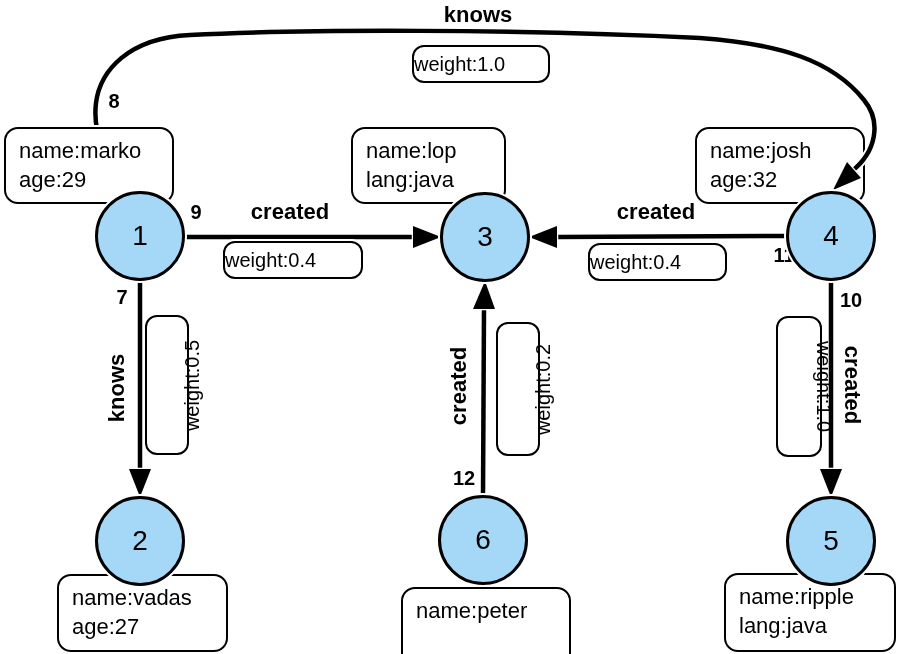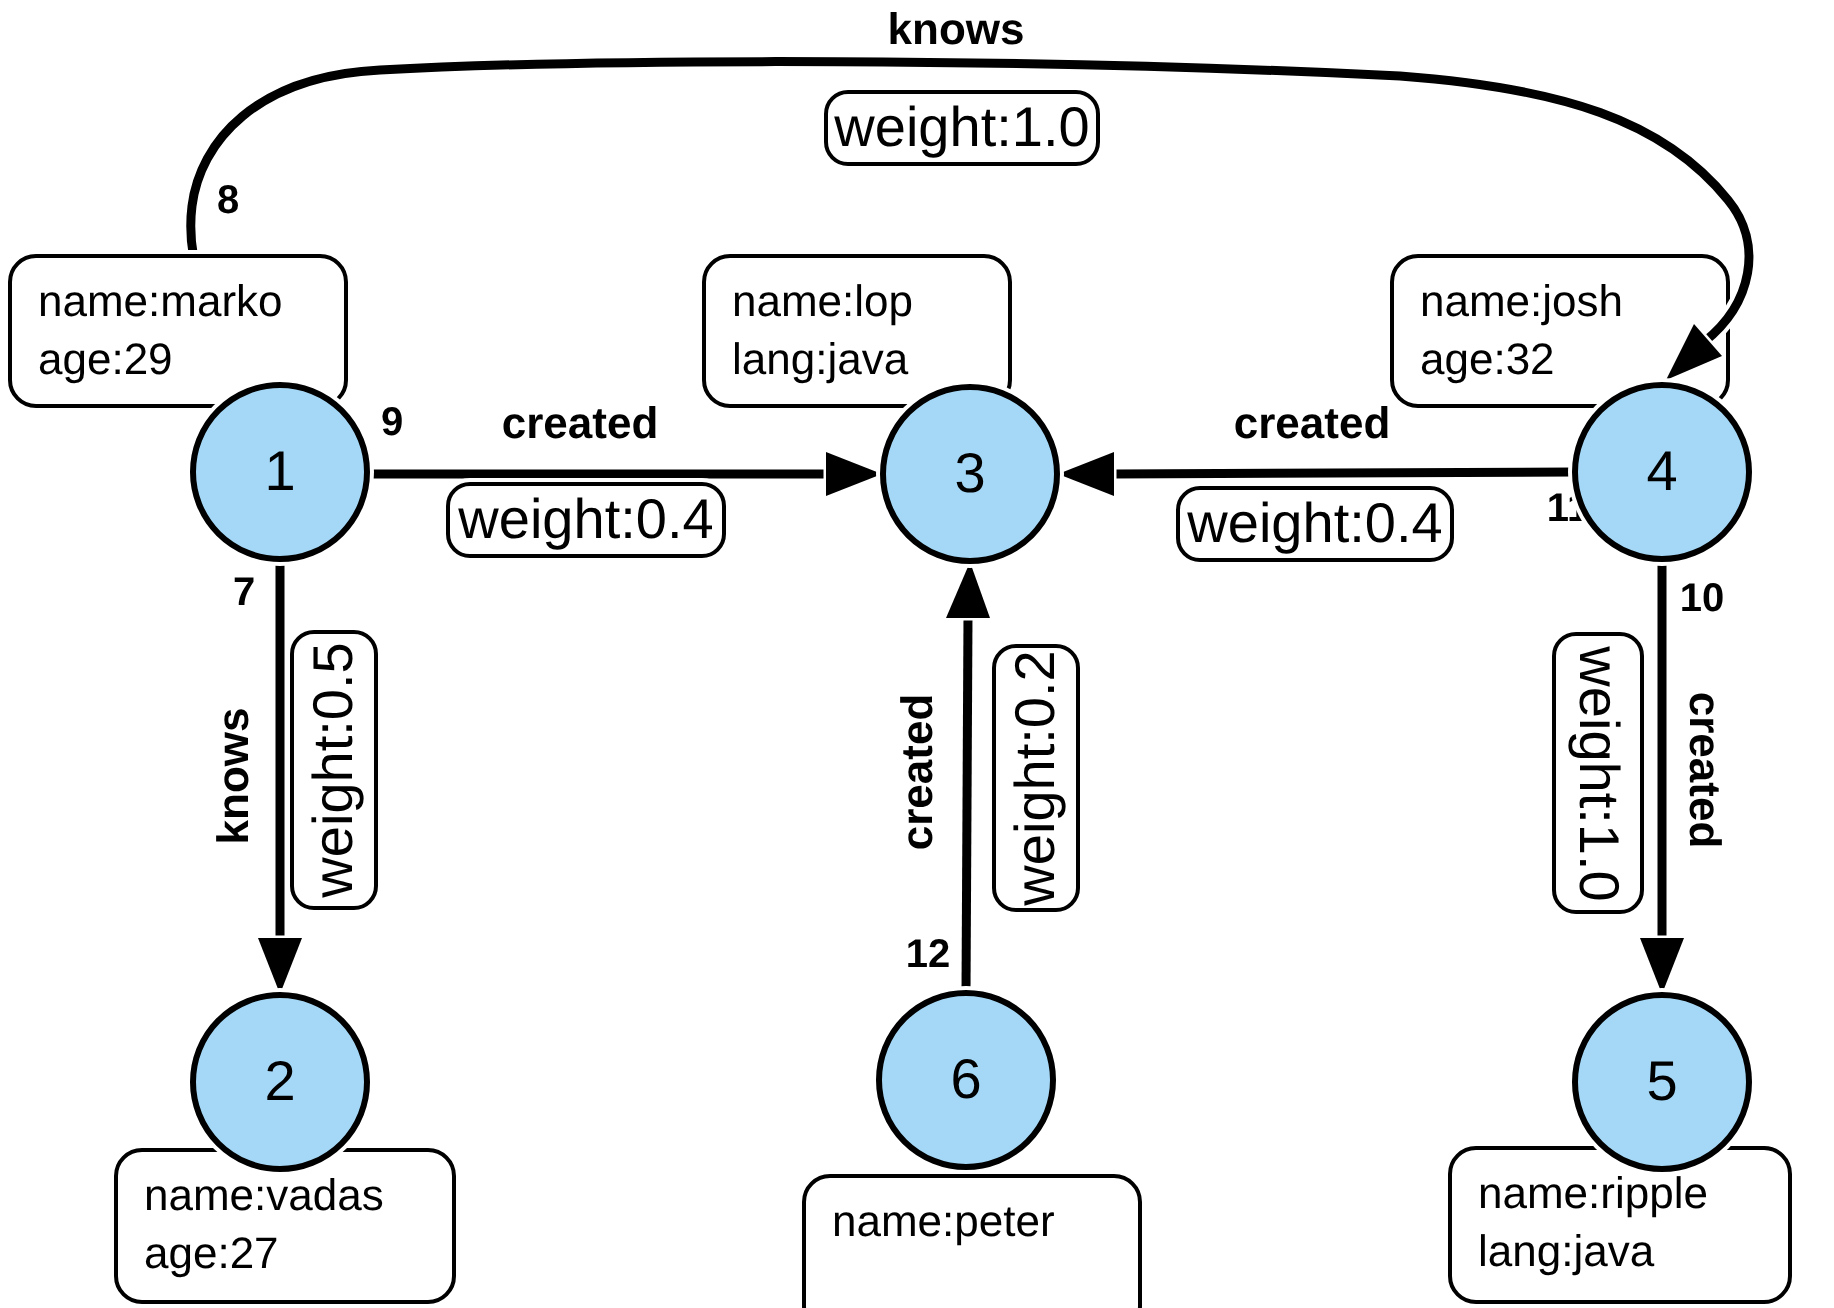--- a/index.html
+++ b/index.html
@@ -29,22 +29,22 @@
   #pbox-ripple{left:724px;top:573px;width:172px;height:79px;}
   
   #edges{position:absolute;left:0;top:0;z-index:2;pointer-events:none;}
   #edges path.casing{fill:none;stroke:#fff;stroke-width:8.5px;}
   #edges path.line{fill:none;stroke:var(--stroke);stroke-width:4.5px;}
   #edges polygon{fill:var(--stroke);stroke:#fff;stroke-width:2.5px;paint-order:stroke;}
   
   .wbox{
     position:absolute;z-index:3;background:var(--box-fill);
     border:2.5px solid var(--stroke);border-radius:12px;
-    display:flex;align-items:center;justify-content:center;
-    font-size:28px;box-shadow:0 0 0 2px #fff;
+    display:flex;align-items:center;
+    font-size:20px;box-shadow:0 0 0 2px #fff;
   }
   .wbox span{white-space:nowrap;}
   .wbox.vccw span{transform:rotate(-90deg);}
   .wbox.vcw span{transform:rotate(90deg);}
   #wbox-e8{left:412px;top:45px;width:138px;height:38px;}
   #wbox-e9{left:223px;top:241px;width:140px;height:38px;}
   #wbox-e11{left:588px;top:243px;width:139px;height:38px;}
   #wbox-e7{left:145px;top:315px;width:44px;height:140px;}
   #wbox-e12{left:496px;top:322px;width:44px;height:134px;}
   #wbox-e10{left:776px;top:316px;width:46px;height:141px;}

